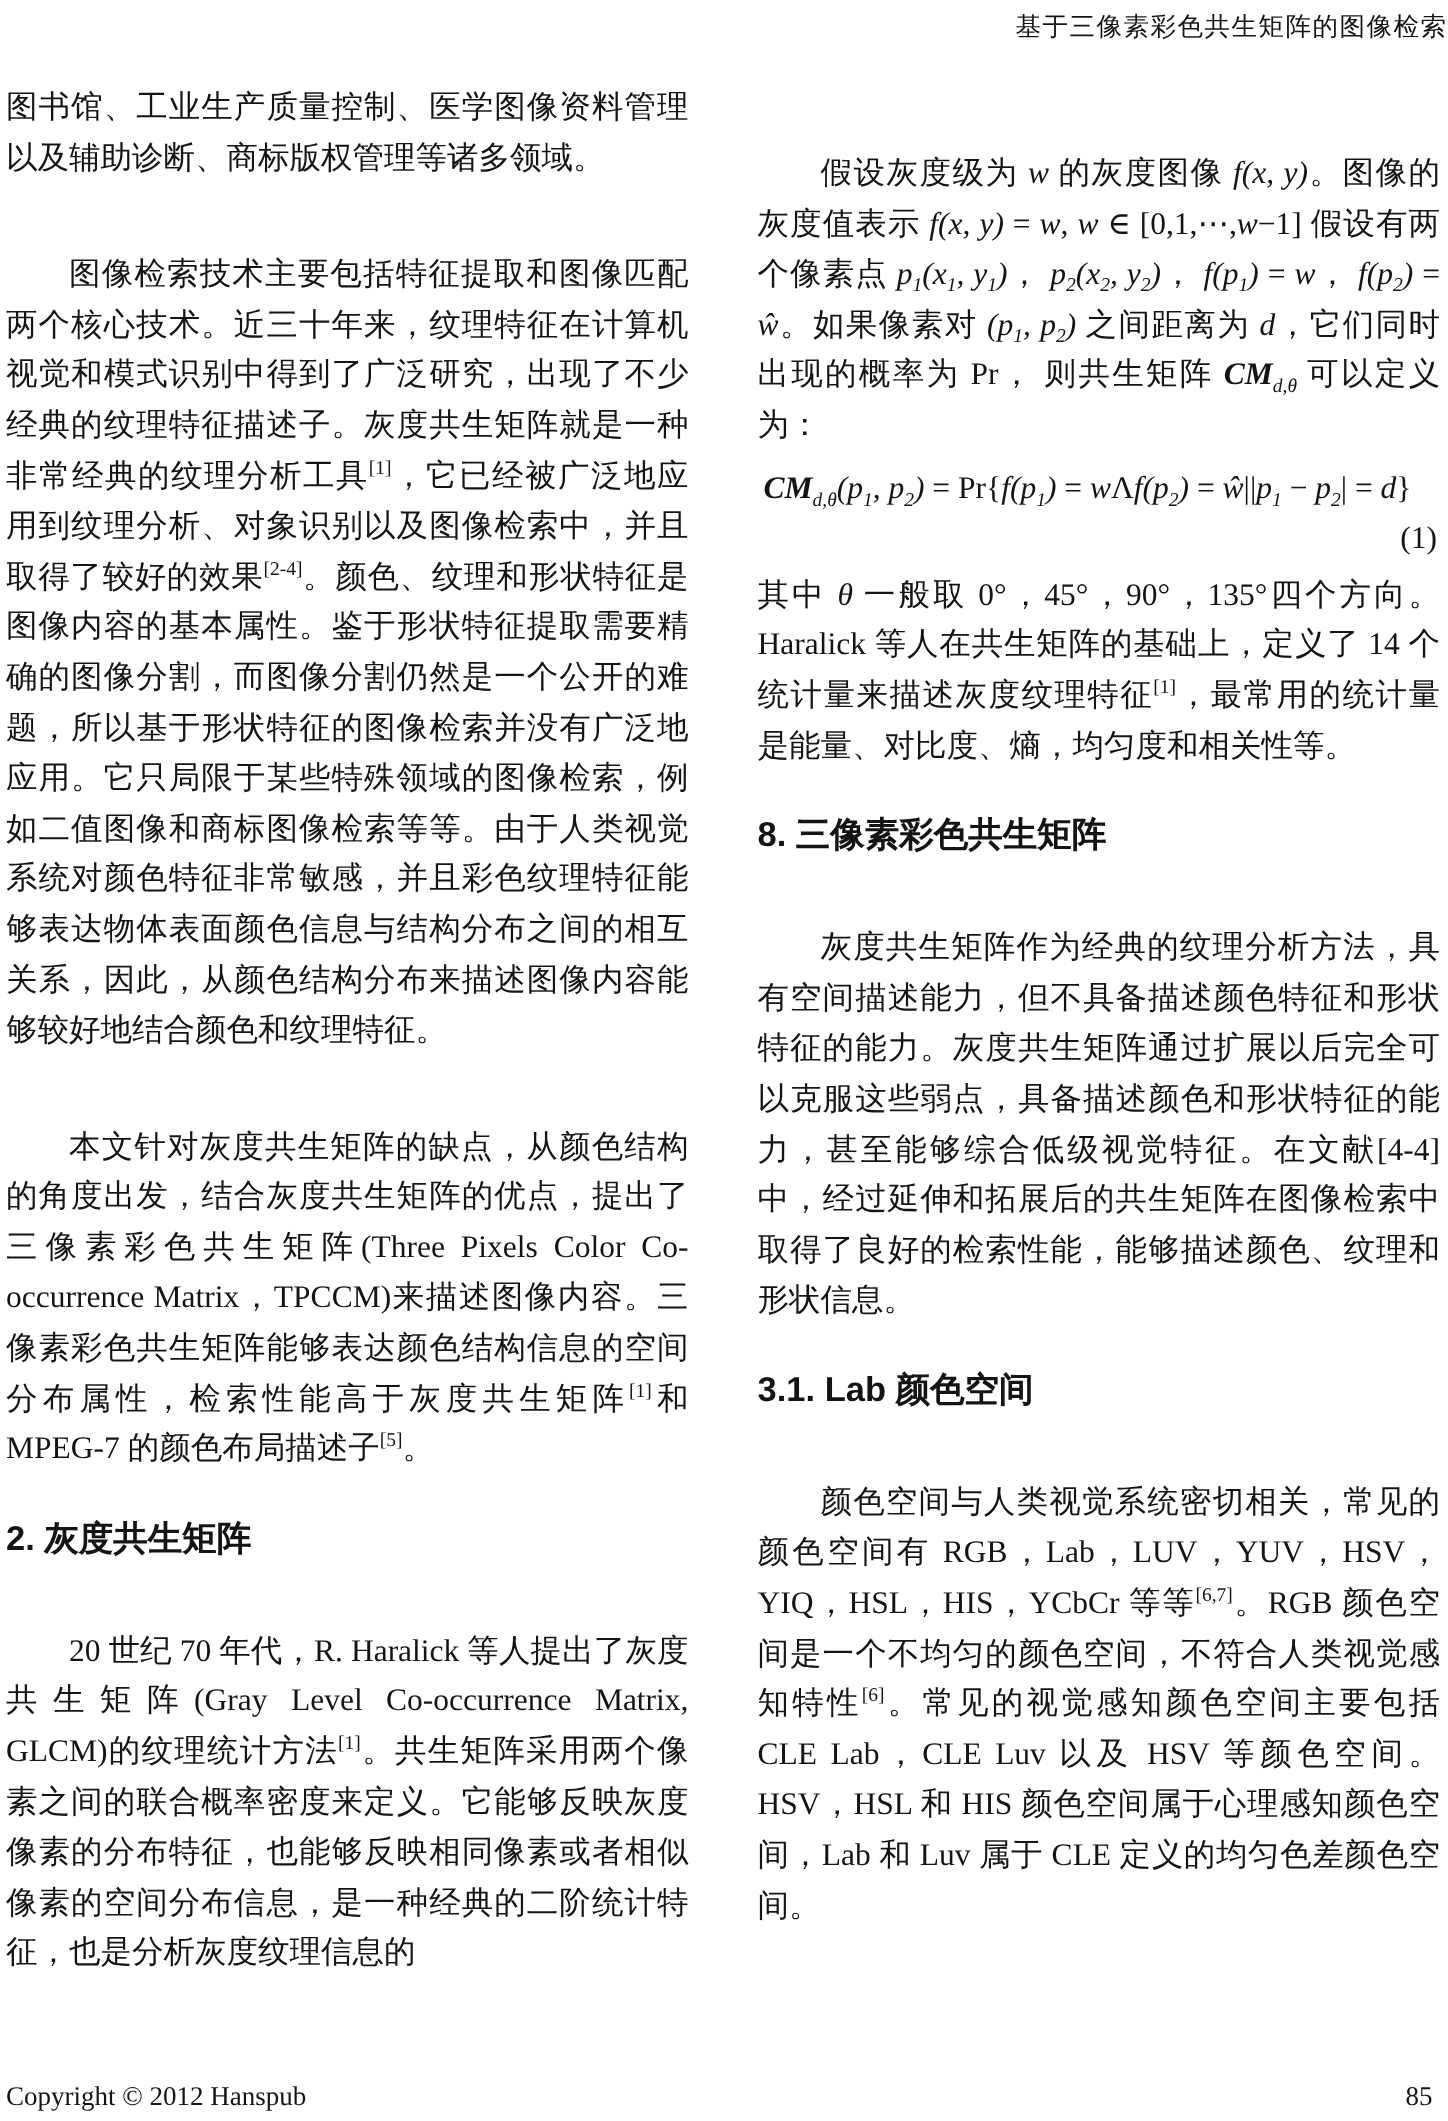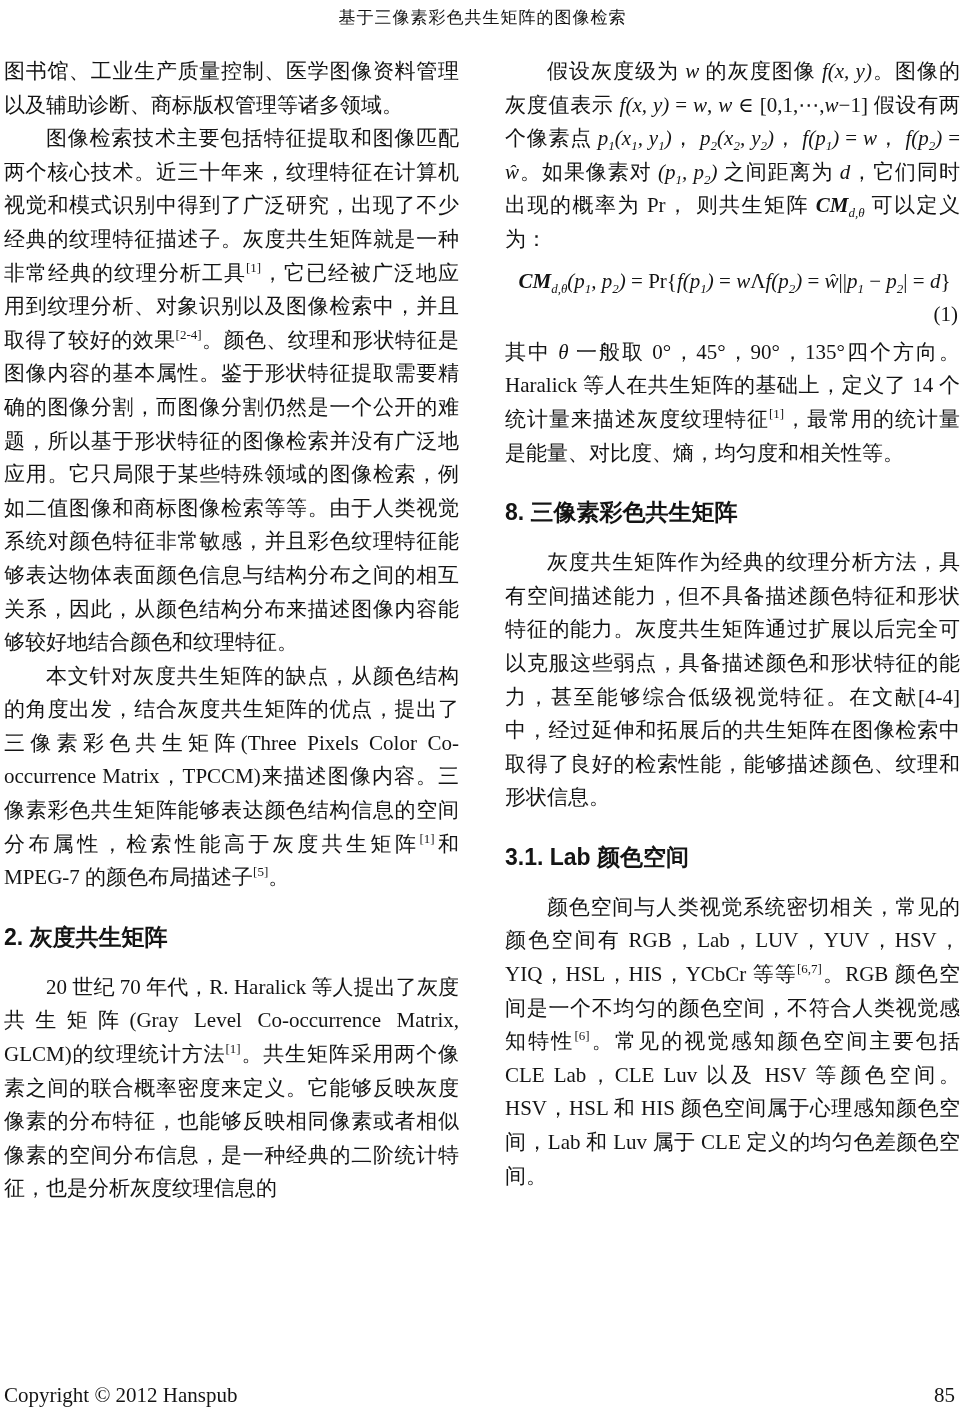--- a/index.html
+++ b/index.html
@@ -4,60 +4,60 @@
 <style>
   html,body{margin:0;padding:0;background:#ffffff;}
   body{
     width:965px;height:1414px;
     font-family:"Liberation Serif","DejaVu Serif",serif;
     color:#141414;
     -webkit-font-smoothing:antialiased;
   }
   .page{position:relative;width:965px;height:1414px;box-sizing:border-box;overflow:hidden;}
   .title{
-    text-align:center;
+    text-align:right;
     font-size:17px;
     padding-top:6px;
     letter-spacing:1px;
   }
   .columns{
     display:flex;
     gap:46px;
     padding:0 4px;
     margin-top:26px;
   }
   .col{
     width:455px;
     font-size:21px;
     line-height:33.6px;
     text-align:justify;
   }
   .col p{margin:0;}
-  .col p.indent{text-indent:2em;}
+  .col p.indent{text-indent:2em;margin-top:44px;}
   .col h2{
     font-family:"Liberation Sans","DejaVu Sans",sans-serif;
     font-weight:700;
     font-size:23px;
     line-height:30px;
     margin:27px 0 19px 0;
     text-align:left;
   }
   sup{font-size:13px;line-height:0;vertical-align:super;}
   sub{font-size:13px;line-height:0;vertical-align:sub;font-style:italic;}
   .m{font-style:italic;}
   .mb{font-style:italic;font-weight:700;}
   .equation{margin:8px 0 4px 0;}
-  .eq-body{display:block;text-align:center;padding-left:4px;white-space:nowrap;}
+  .eq-body{display:block;text-align:left;padding-left:4px;white-space:nowrap;}
   .eq-num{display:block;text-align:right;padding-right:2px;}
   .footer{
     position:absolute;
     left:4px;right:10px;bottom:6px;
     display:flex;
     justify-content:space-between;
-    font-size:21px;
+    font-size:18px;
   }
 </style>
 </head>
 <body>
 
 <div class="page">
   <div class="title">基于三像素彩色共生矩阵的图像检索</div>
   <div class="columns">
     <div class="col">
         <p>图书馆、工业生产质量控制、医学图像资料管理以及辅助诊断、商标版权管理等诸多领域。</p>

